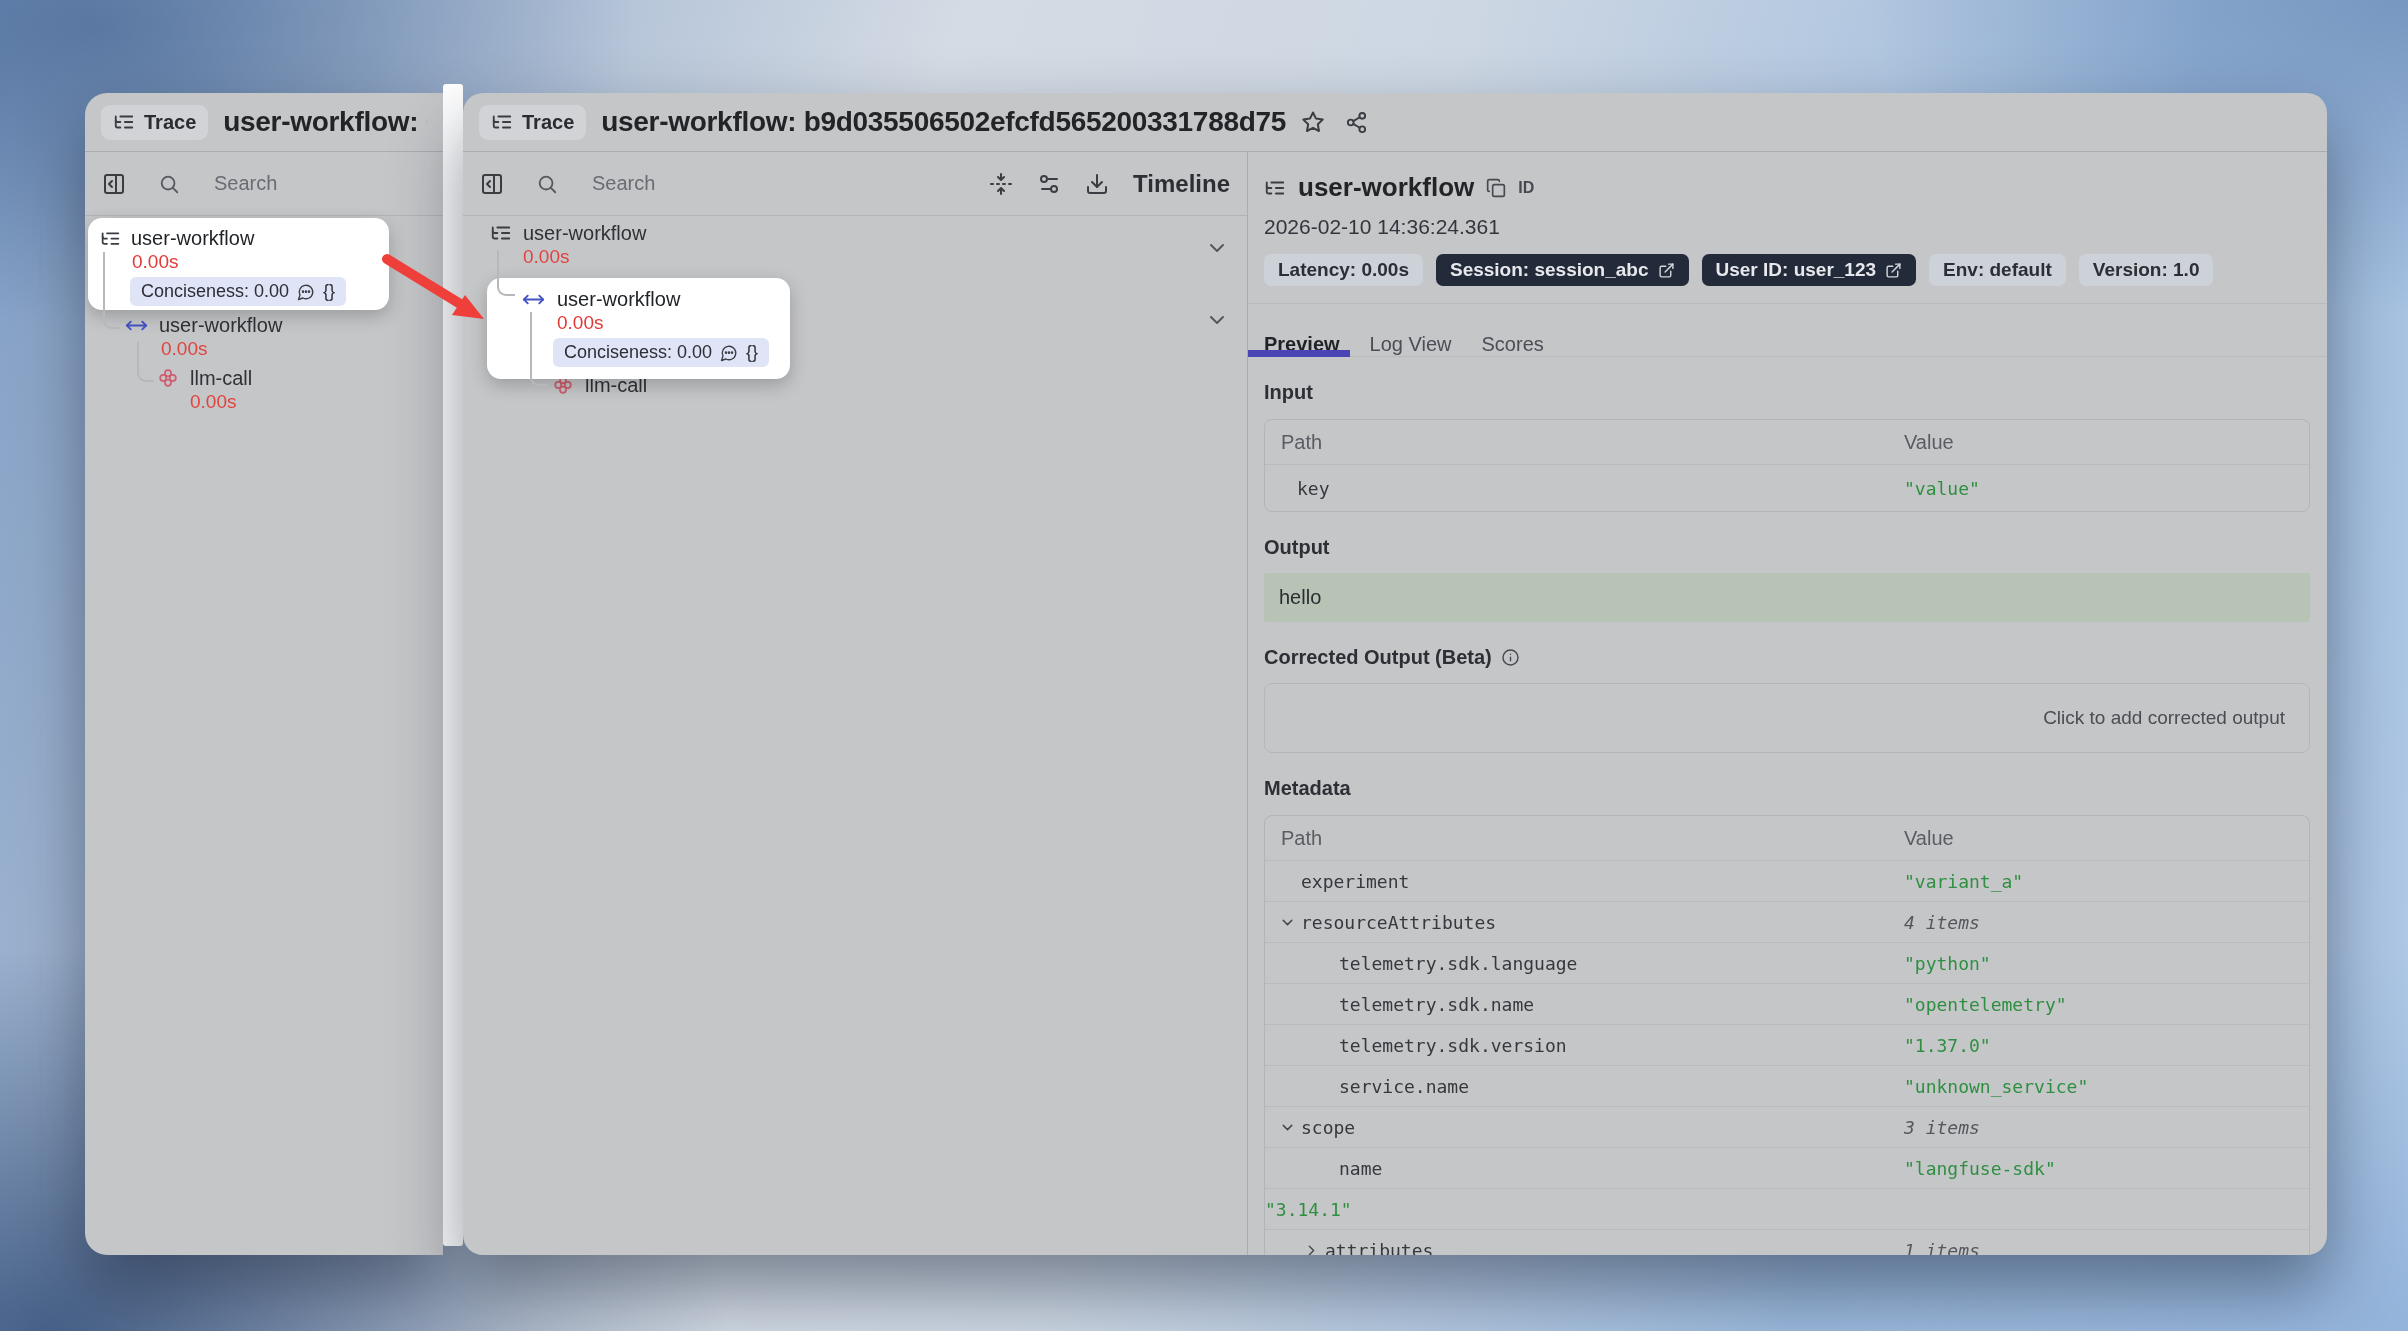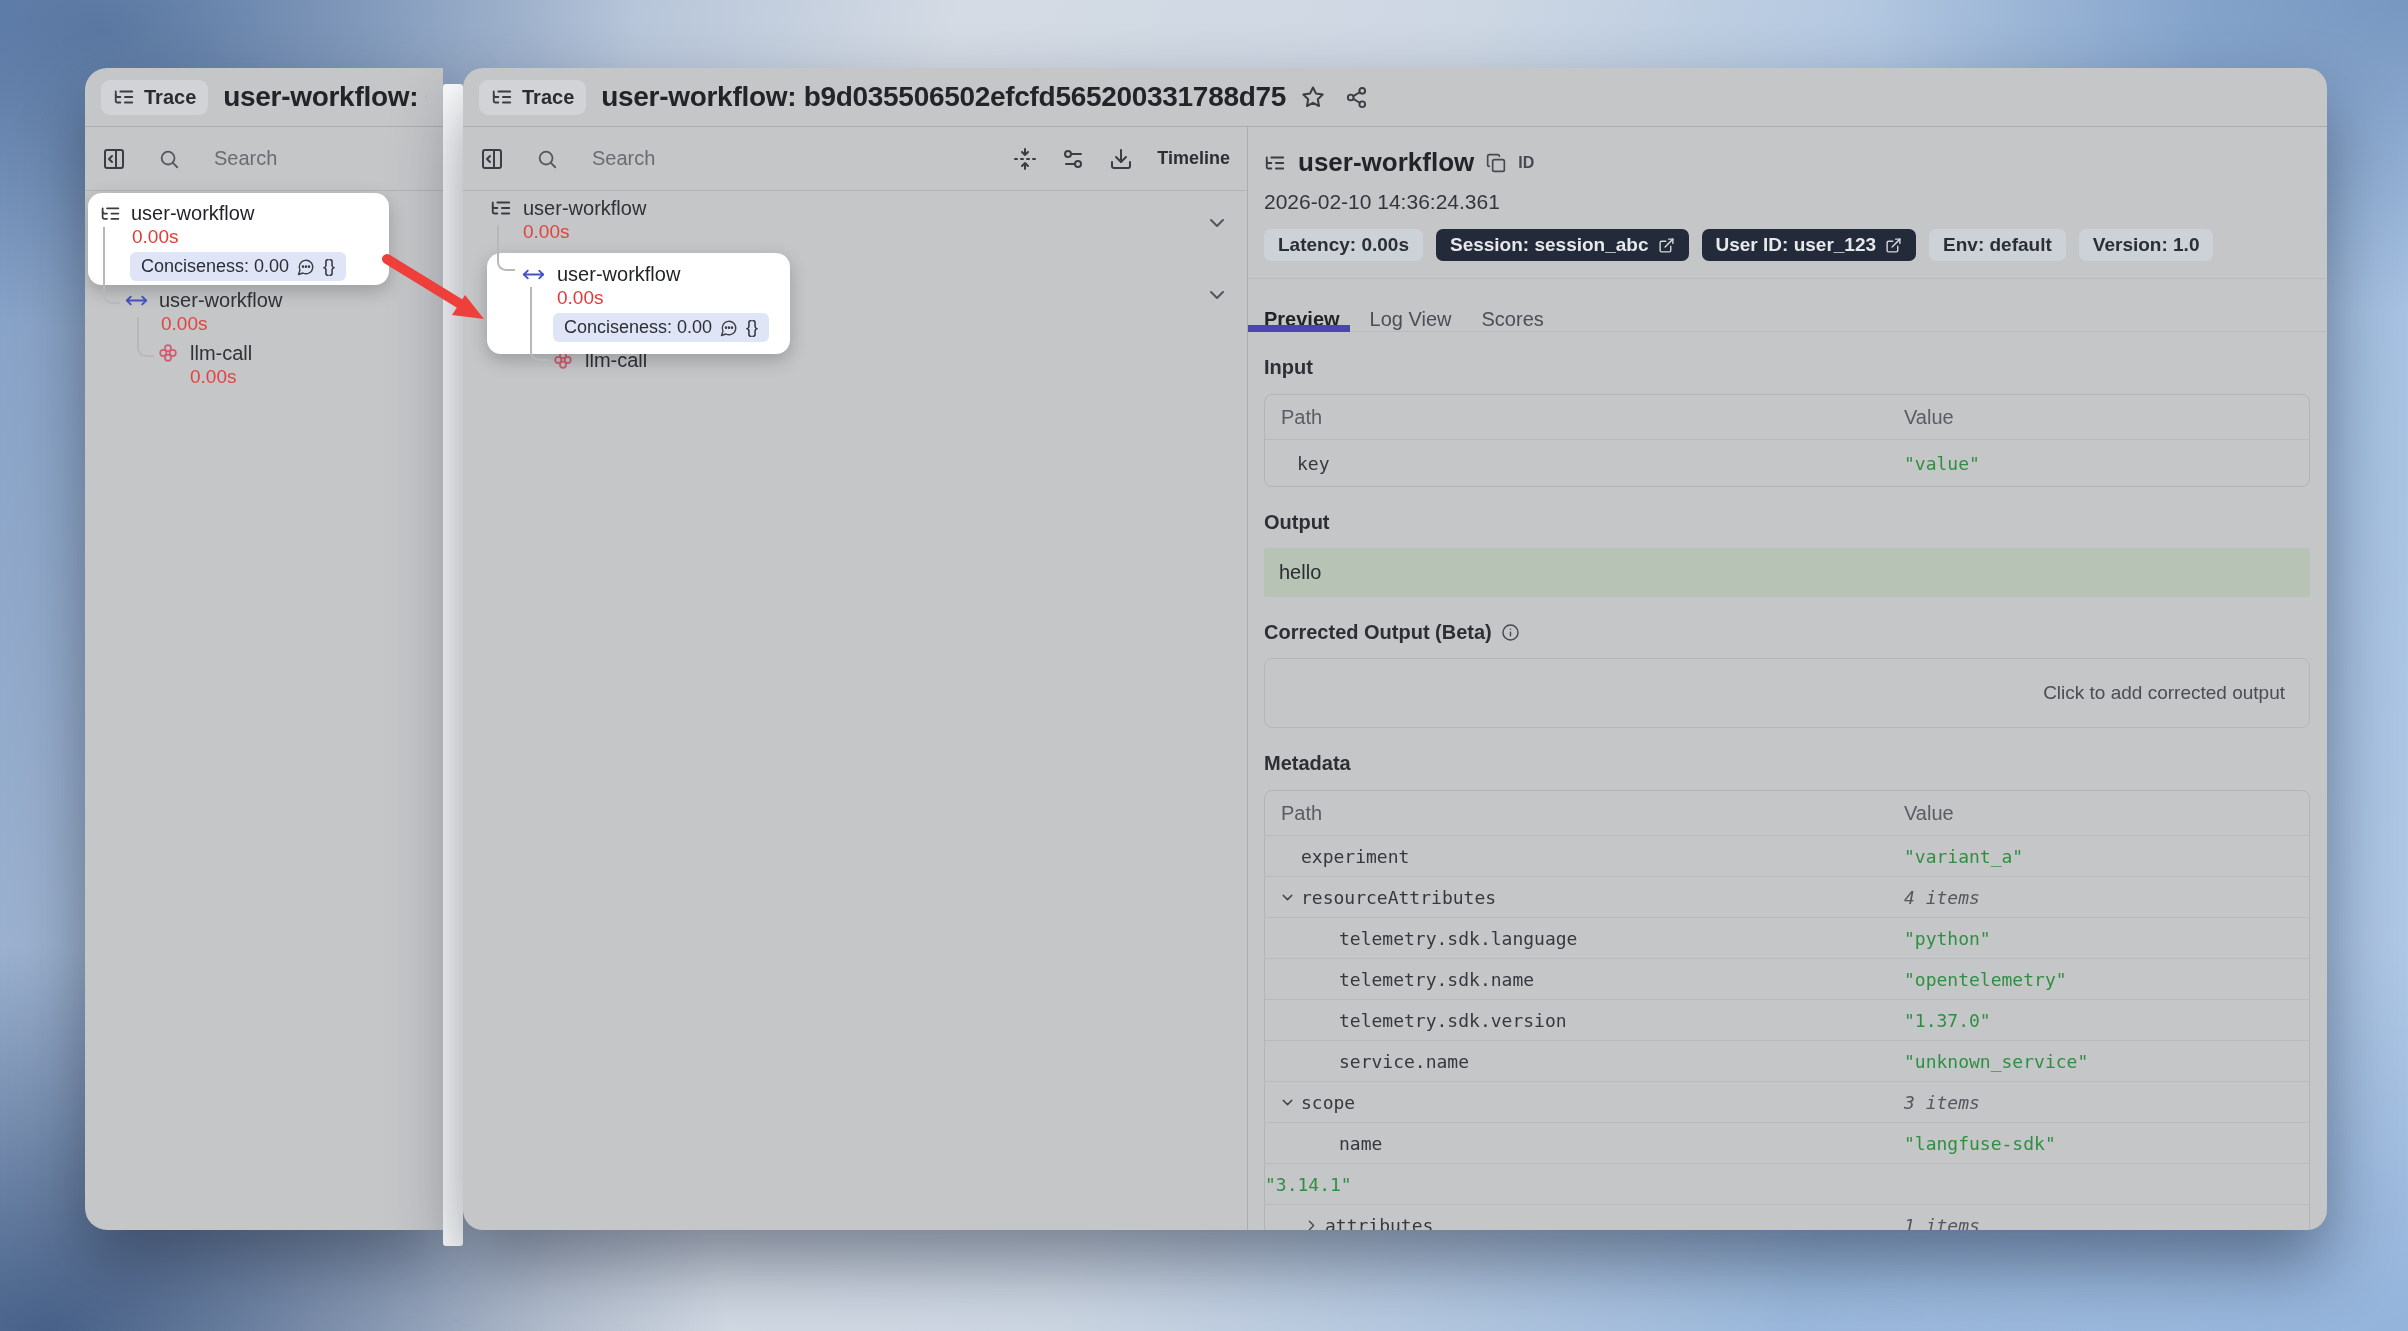--- a/index.html
+++ b/index.html
@@ -8,37 +8,37 @@
     background:
       radial-gradient(900px 500px at 4% 2%, rgba(52,84,130,.55), rgba(52,84,130,0) 60%),
       radial-gradient(1100px 620px at 2% 100%, rgba(38,66,110,.75), rgba(38,66,110,0) 62%),
       radial-gradient(1000px 600px at 100% 100%, rgba(122,160,208,.55), rgba(122,160,208,0) 65%),
       radial-gradient(900px 520px at 100% 0%, rgba(84,118,166,.55), rgba(84,118,166,0) 60%),
       linear-gradient(108deg,#7e9cc4 0%,#d4dbe4 34%,#cdd7e3 52%,#9cbadd 78%,#b3cbe7 100%);}
   svg{display:block}
   .ic{stroke:#3a3d42;fill:none;stroke-width:2;stroke-linecap:round;stroke-linejoin:round}
 
   
-  .win{position:absolute;top:68px;height:1162px;background:#c5c6c8;
+  .win{position:absolute;top:93px;height:1162px;background:#c5c6c8;
        box-shadow:0 34px 70px rgba(10,20,40,.45);}
   .win-left{left:85px;width:358px;border-radius:22px 0 0 22px;z-index:1;overflow:hidden;}
   .white-strip{position:absolute;left:443px;top:84px;width:20px;height:1162px;background:#fff;z-index:2;border-radius:3px;}
   .win-main{left:463px;width:1864px;border-radius:20px;z-index:3;overflow:hidden;}
 
   .titlebar{height:59px;border-bottom:1px solid #aaacb0;display:flex;align-items:center;gap:15px;padding:0 16px;box-sizing:border-box;}
   .trace-badge{display:flex;align-items:center;gap:9px;background:#d2d3d6;border-radius:9px;padding:6px 12px;}
   .trace-badge span{font-size:20px;font-weight:700;color:#2a2c30;}
   .wtitle{font-size:28px;font-weight:700;color:#222428;letter-spacing:-.3px;white-space:nowrap;overflow:hidden;flex:1;}
   .tb-icons{display:flex;align-items:center;gap:20px;margin-right:460px;}
 
   .toolbar{height:64px;border-bottom:1px solid #b3b4b7;display:flex;align-items:center;gap:32px;padding:0 17px;box-sizing:border-box;}
   .search-input{border:none;outline:none;background:transparent;font-size:20px;color:#3a3d42;font-family:"Liberation Sans",sans-serif;flex:1;min-width:60px;}
   .search-input::placeholder{color:#696c72;opacity:1;}
   .tool-right{display:flex;align-items:center;gap:24px;}
-  .timeline-lbl{font-size:18px;font-weight:600;color:#2c2f34;}
+  .timeline-lbl{font-size:24px;font-weight:600;color:#2c2f34;}
 
   
   .tree{position:relative;}
   .tlabel{font-size:20px;color:#2f3236;line-height:24px;white-space:nowrap;}
   .ttime{font-size:19px;color:#e04440;line-height:24px;}
   .score-badge{display:inline-flex;align-items:center;gap:8px;background:#d8def0;border-radius:8px;padding:4px 11px;font-size:18px;color:#34373c;white-space:nowrap;}
   .hl-card{position:absolute;background:#fff;border-radius:14px;box-shadow:0 6px 18px rgba(0,0,0,.22);z-index:2;}
   .hl-card .tlabel{color:#1f2226;}
   .hl-card .ttime{color:#e23a38;}
   .hl-card .score-badge{background:#dfe5f6;color:#2c2f36;border-radius:6px;}

